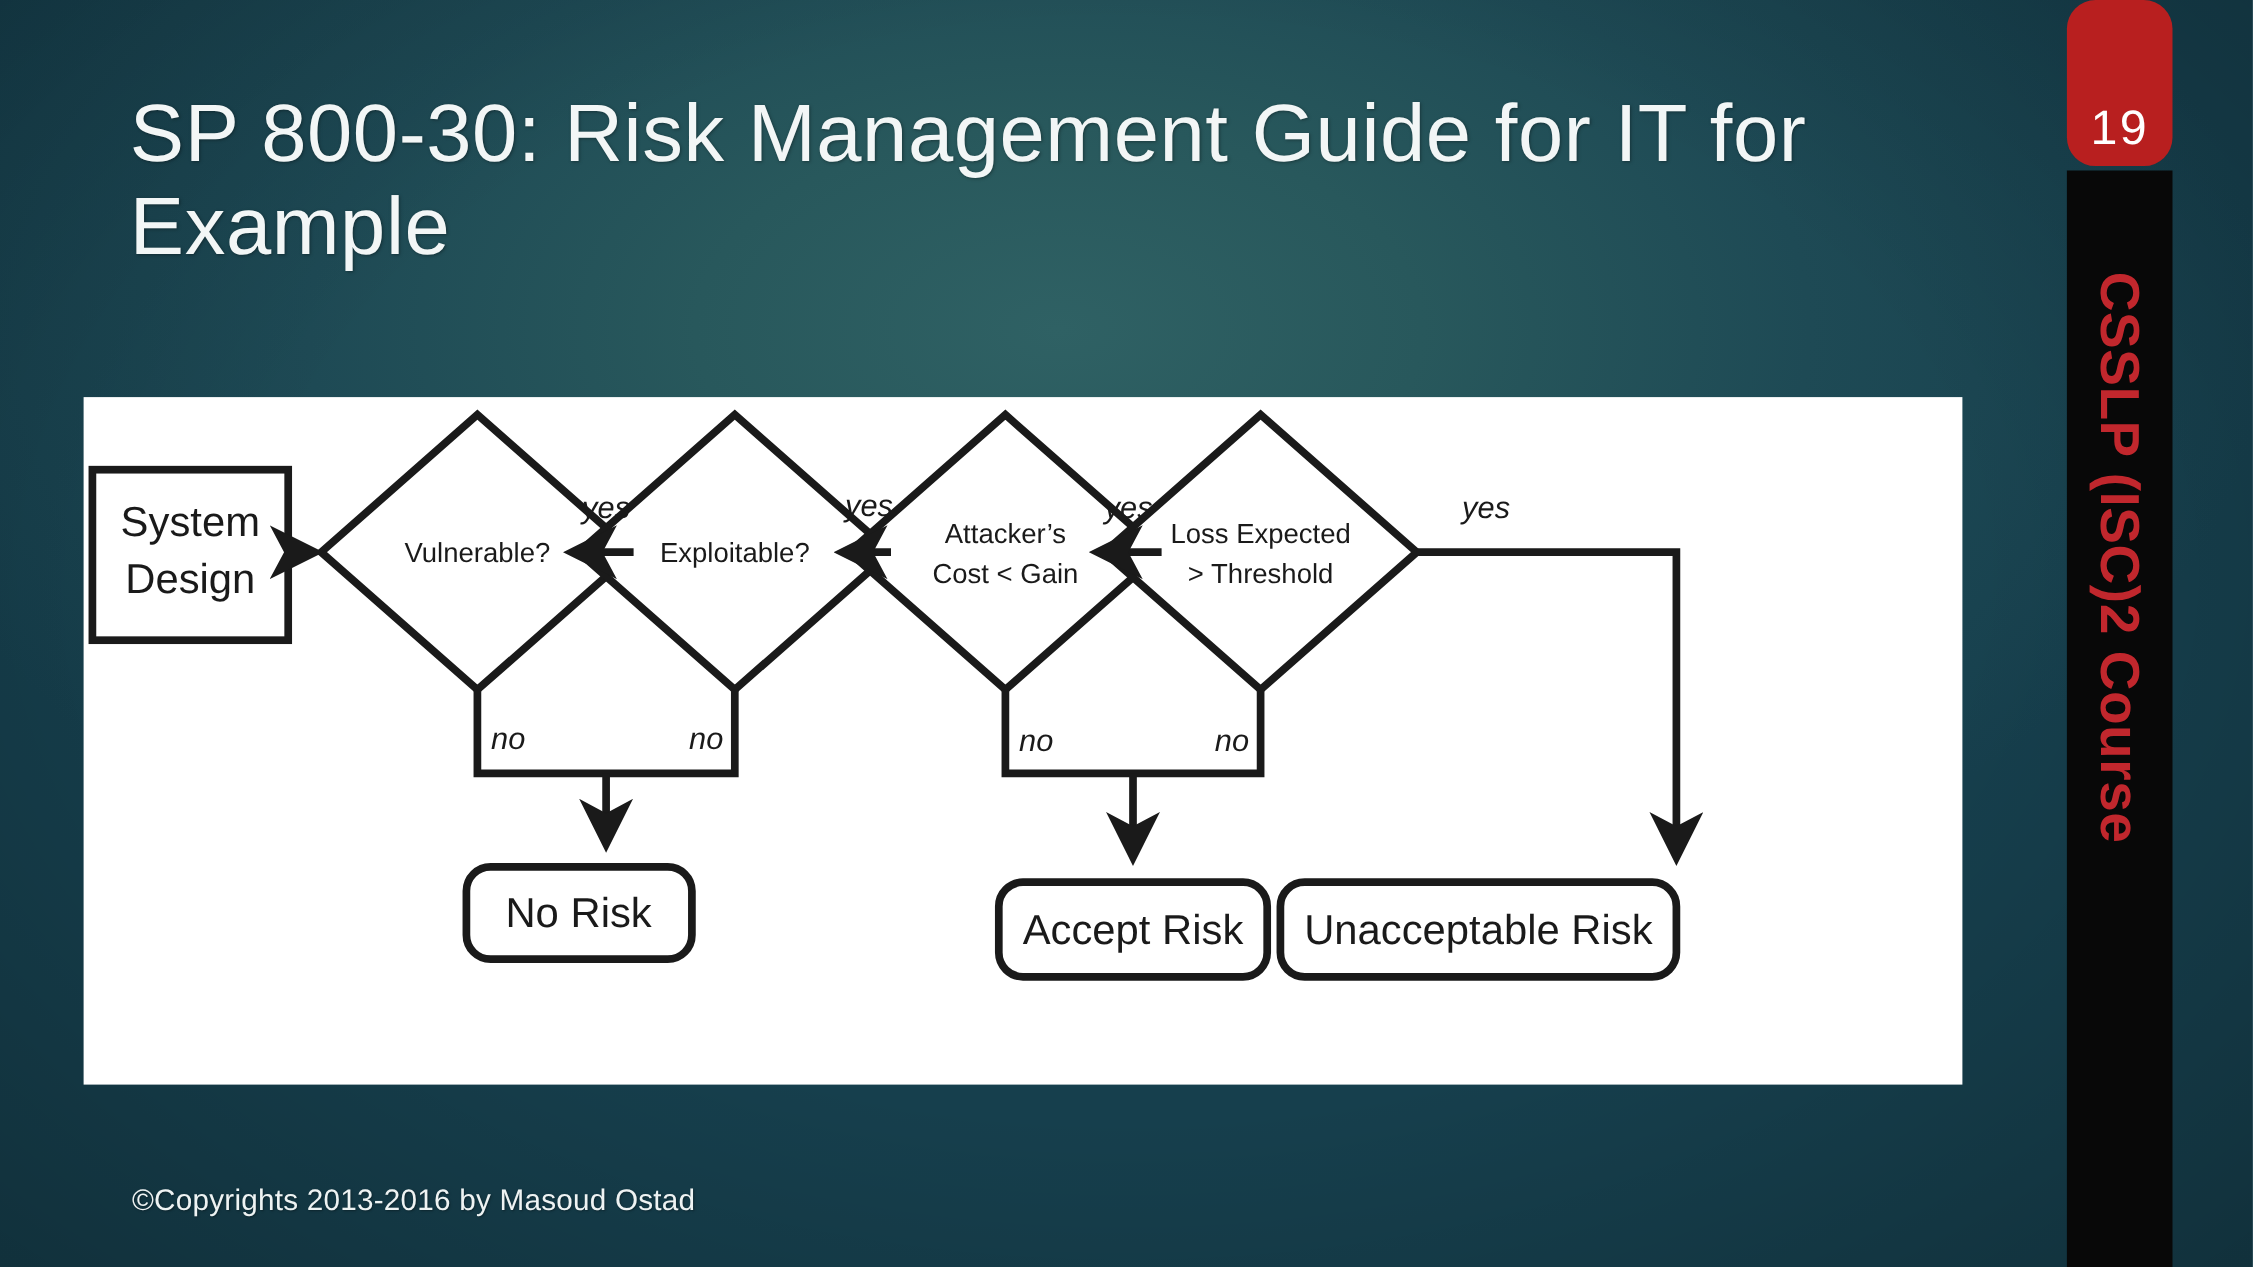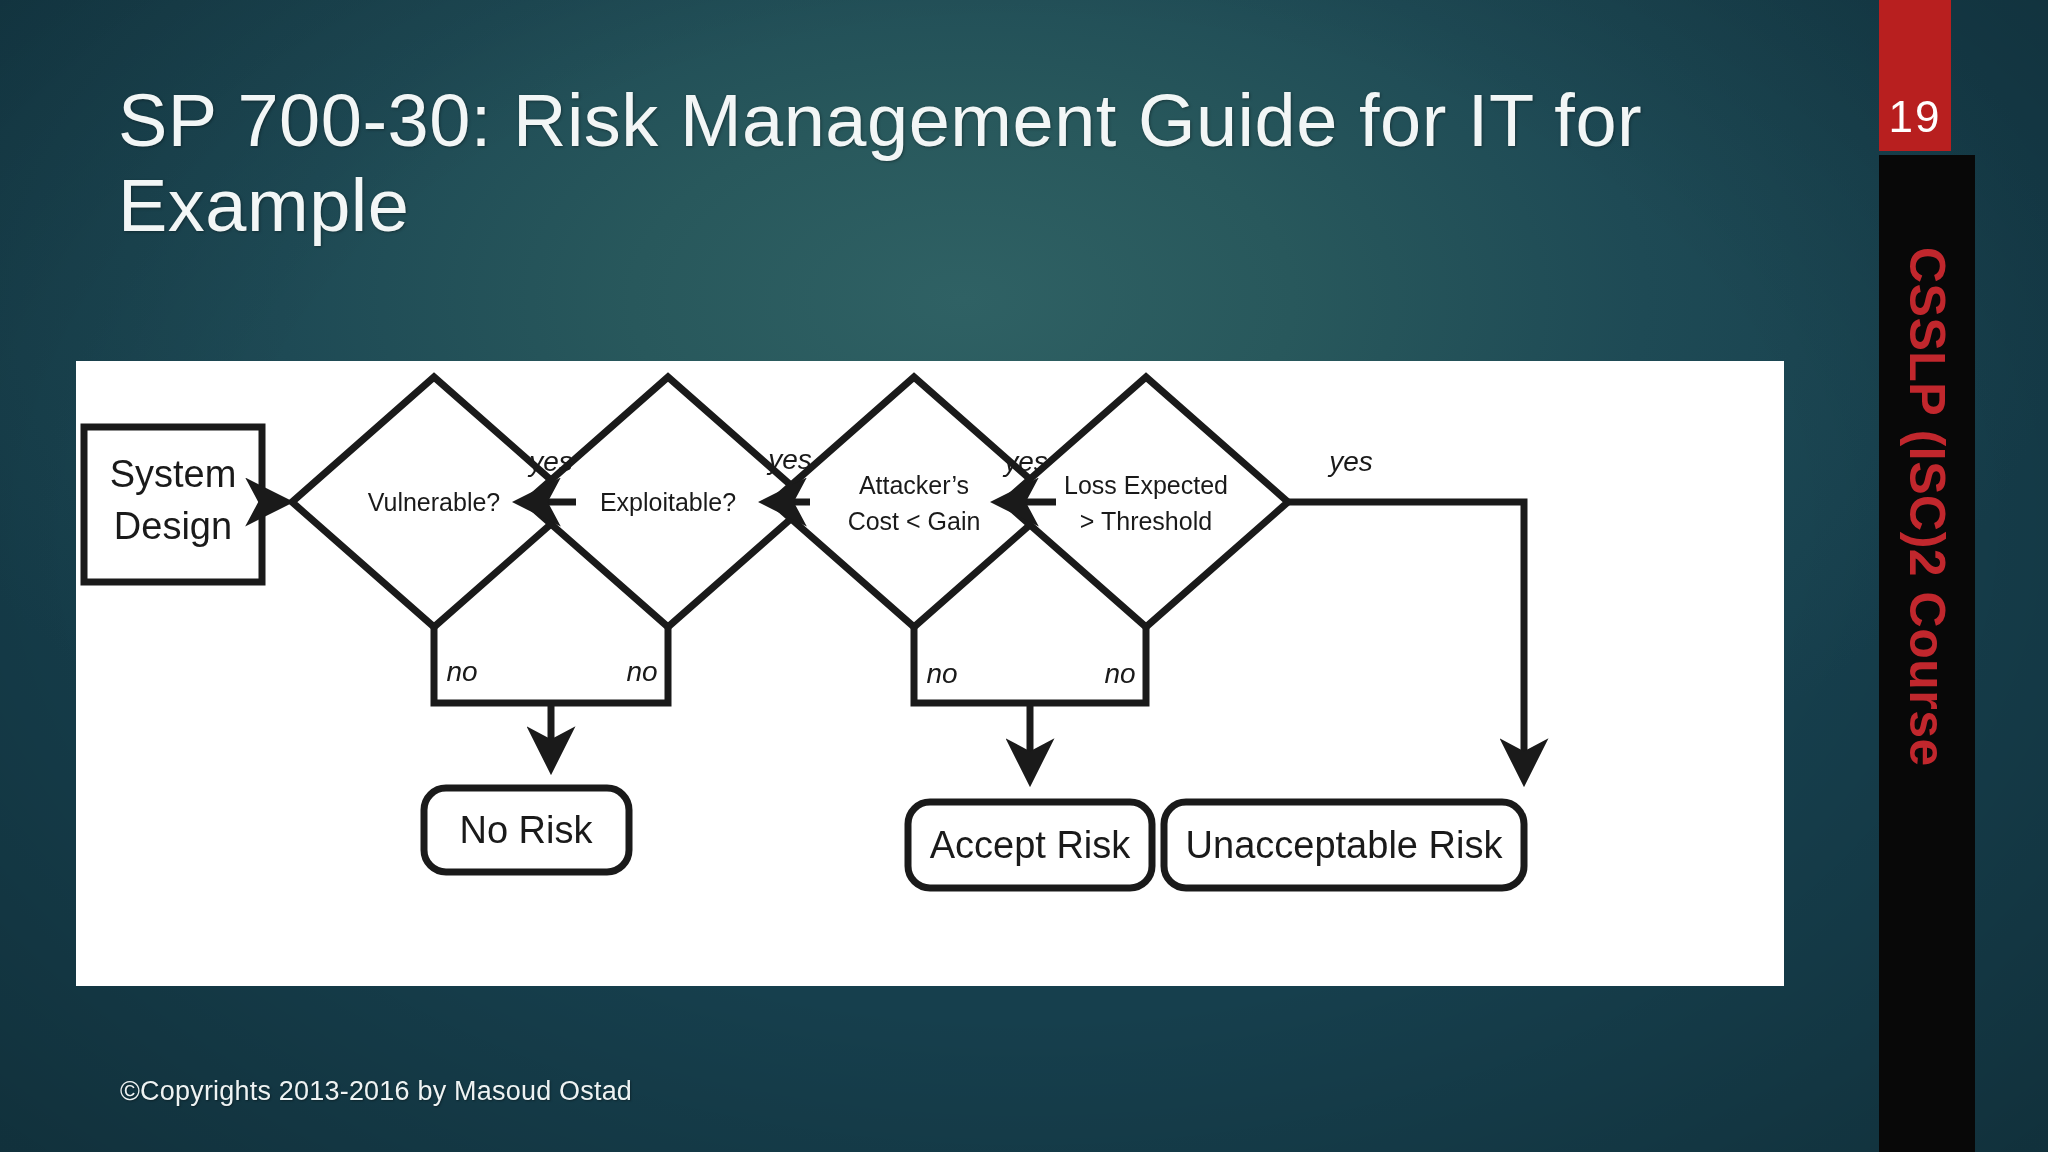--- a/index.html
+++ b/index.html
@@ -44,22 +44,23 @@
     color: #eef3f3;
     font-size: 27px;
     letter-spacing: 0.2px;
     text-shadow: 1px 1px 2px rgba(0,0,0,0.35);
   }
 
   
   #slide-number-box {
     position: absolute;
     left: 1879px; top: 0px;
-    width: 72px; height: 151px;
+    width: 96px; height: 151px;
     background: #b81f1f;
+    border-radius: 26px;
   }
   #slide-number {
     position: absolute;
     left: 0; right: 0; top: 92px;
     text-align: center;
     color: #ffffff;
     font-size: 44px;
     font-weight: 300;
     letter-spacing: 2px;
   }
@@ -105,21 +106,21 @@
   .box-label { font-size: 38px; }
   .sys-label { font-size: 38px; }
 </style>
 </head>
 <body>
 
 <div id="slide">
 
   <div id="vignette"></div>
 
-  <div id="title">SP 700-30: Risk Management Guide for IT for Example</div>
+  <div id="title">SP 800-30: Risk Management Guide for IT for Example</div>
 
   <div id="panel">
     <svg id="flow" viewBox="0 0 1708 625">
       <defs>
         <marker id="arrow" viewBox="0 0 12 12" refX="10" refY="6" markerWidth="7" markerHeight="7" orient="auto-start-reverse">
           <path d="M0,0 L12,6 L0,12 L3.2,6 Z" fill="#1a1a1a"></path>
         </marker>
       </defs>
 
       <g stroke="#1a1a1a" stroke-width="7" fill="none" stroke-linejoin="miter" stroke-linecap="butt">

